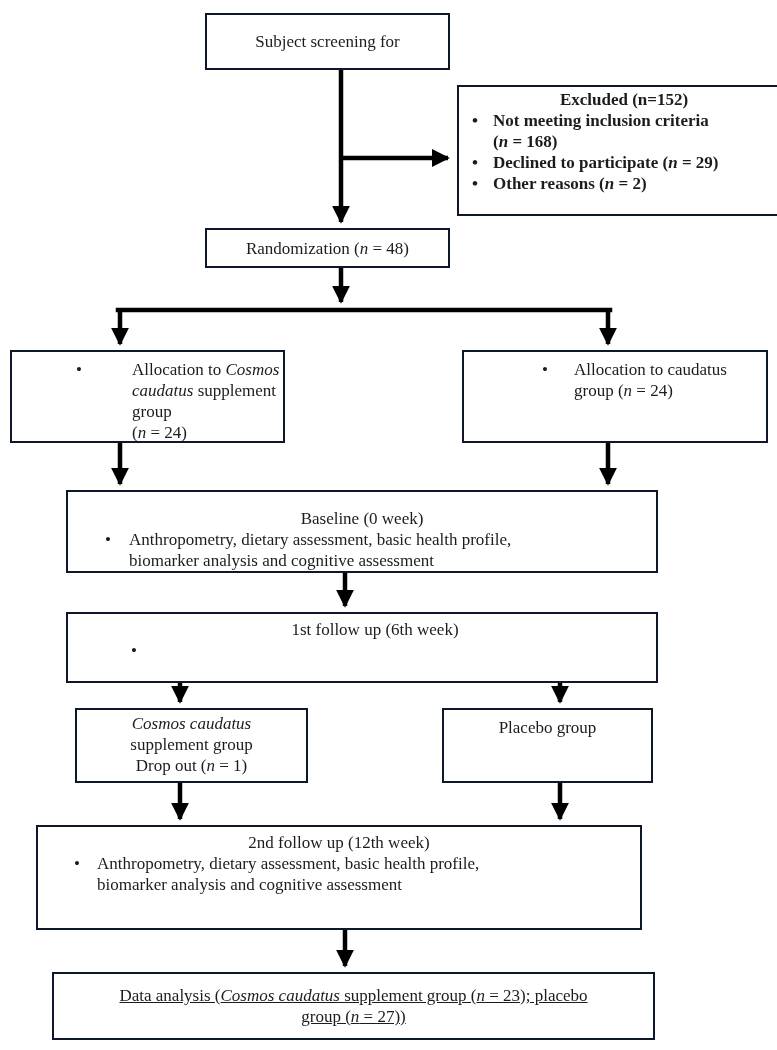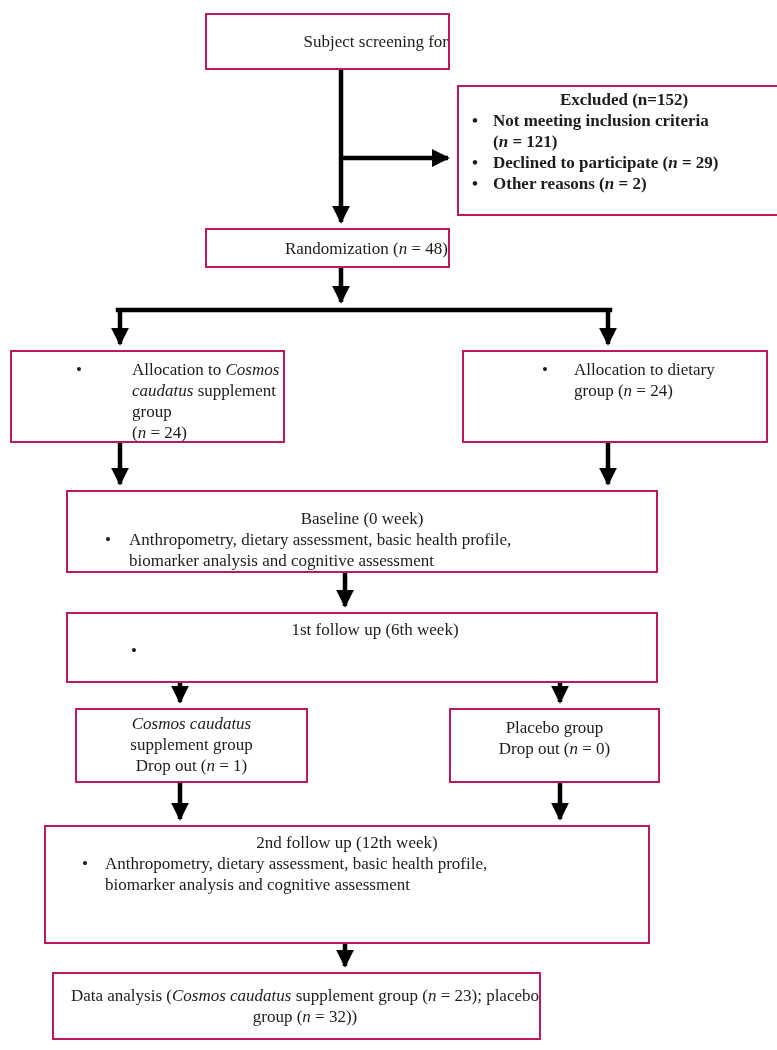--- a/index.html
+++ b/index.html
@@ -18,24 +18,23 @@
     color: #1c1c1c;
   }
   #connectors {
     position: absolute; left: 0; top: 0;
     width: 777px; height: 1050px;
     z-index: 0;
   }
   .box {
     position: absolute;
     box-sizing: border-box;
-    border: 2px solid #be185d;
+    border: 2px solid #0f172a;
     background: #ffffff;
     z-index: 1;
-    align-items: flex-end;
   }
   .center { text-align: center; }
   .vcenter { display: flex; flex-direction: column; justify-content: center; }
 
   .brow { display: flex; align-items: flex-start; }
   .bm { flex: 0 0 auto; }
 
   
   #screening      { left: 205px; top: 13px;  width: 245px; height: 57px;  }
   #excluded       { left: 457px; top: 85px;  width: 334px; height: 131px; padding-top: 2px; font-weight: bold; }
@@ -48,25 +47,25 @@
   #alloc-placebo  { left: 462px; top: 350px; width: 306px; height: 93px;  padding-top: 7px; }
   #alloc-placebo .brow { padding-left: 78px; }
   #alloc-placebo .bm   { width: 32px; }
   #baseline       { left: 66px;  top: 490px; width: 592px; height: 83px;  padding-top: 16px; }
   #baseline .brow { padding-left: 37px; }
   #baseline .bm   { width: 24px; }
   #followup1      { left: 66px;  top: 612px; width: 592px; height: 71px;  padding-top: 5px; padding-left: 26px; }
   #followup1 .brow { padding-left: 37px; }
   #followup1 .bm   { width: 24px; }
   #dropout-cosmos { left: 75px;  top: 708px; width: 233px; height: 75px;  padding-top: 3px; }
-  #dropout-placebo{ left: 442px; top: 708px; width: 211px; height: 75px;  padding-top: 7px; margin-left: 7px; }
-  #followup2      { left: 44px;  top: 825px; width: 606px; height: 119px; padding-top: 5px; }
+  #dropout-placebo{ left: 442px; top: 708px; width: 211px; height: 75px;  padding-top: 7px; }
+  #followup2      { left: 36px;  top: 825px; width: 606px; height: 105px; padding-top: 5px; }
   #followup2 .brow { padding-left: 36px; }
   #followup2 .bm   { width: 23px; }
-  #data-analysis  { left: 52px;  top: 972px; width: 489px; height: 68px;  }
+  #data-analysis  { left: 52px;  top: 972px; width: 603px; height: 68px; text-decoration: underline;  }
 </style>
 </head>
 <body>
 
 <div id="canvas">
 
   <svg id="connectors" viewBox="0 0 777 1050" xmlns="http://www.w3.org/2000/svg">
     <defs>
       <marker id="ah" viewBox="0 0 10 10" refX="9" refY="5" markerWidth="4" markerHeight="4" orient="auto-start-reverse">
         <path d="M0,0 L10,5 L0,10 z" fill="#000000"></path>
@@ -95,21 +94,21 @@
         <div><span>Subject screening for</span></div>
       </div>
   </div>
 
   <div class="box" id="excluded">
     <div class="center"><span>Excluded (n=152)</span></div>
     <div class="brow xb">
       <span class="bm">•</span>
       <div>
           <div><span>Not meeting inclusion criteria</span></div>
-          <div><span>(</span><span style="font-style: italic;">n</span><span> = 121)</span></div>
+          <div><span>(</span><span style="font-style: italic;">n</span><span> = 168)</span></div>
         </div>
     </div>
     <div class="brow xb">
       <span class="bm">•</span>
       <div>
           <div><span>Declined to participate (</span><span style="font-style: italic;">n</span><span> = 29)</span></div>
         </div>
     </div>
     <div class="brow xb">
       <span class="bm">•</span>
@@ -131,21 +130,21 @@
           <div><span style="font-style: italic;">caudatus</span><span> supplement group</span></div>
           <div><span>(</span><span style="font-style: italic;">n</span><span> = 24)</span></div>
         </div>
     </div>
   </div>
 
   <div class="box" id="alloc-placebo">
     <div class="brow">
       <span class="bm">•</span>
       <div>
-          <div><span>Allocation to dietary</span></div>
+          <div><span>Allocation to caudatus</span></div>
           <div><span>group (</span><span style="font-style: italic;">n</span><span> = 24)</span></div>
         </div>
     </div>
   </div>
 
   <div class="box" id="baseline">
     <div class="center"><span>Baseline (0 week)</span></div>
     <div class="brow">
       <span class="bm">•</span>
       <div>
@@ -166,35 +165,34 @@
     <div>
         <div><span style="font-style: italic;">Cosmos caudatus</span></div>
         <div><span>supplement group</span></div>
         <div><span>Drop out (</span><span style="font-style: italic;">n</span><span> = 1)</span></div>
       </div>
   </div>
 
   <div class="box center" id="dropout-placebo">
     <div>
         <div><span>Placebo group</span></div>
-        <div><span>Drop out (</span><span style="font-style: italic;">n</span><span> = 0)</span></div>
       </div>
   </div>
 
   <div class="box" id="followup2">
     <div class="center"><span>2nd follow up (12th week)</span></div>
     <div class="brow">
       <span class="bm">•</span>
       <div>
           <div><span>Anthropometry, dietary assessment, basic health profile,</span></div>
           <div><span>biomarker analysis and cognitive assessment</span></div>
         </div>
     </div>
   </div>
 
   <div class="box center vcenter" id="data-analysis">
     <div>
         <div><span>Data analysis (</span><span style="font-style: italic;">Cosmos caudatus</span><span> supplement group (</span><span style="font-style: italic;">n</span><span> = 23); placebo</span></div>
-        <div><span>group (</span><span style="font-style: italic;">n</span><span> = 32))</span></div>
+        <div><span>group (</span><span style="font-style: italic;">n</span><span> = 27))</span></div>
       </div>
   </div>
 
 </div>
 
 </body></html>

